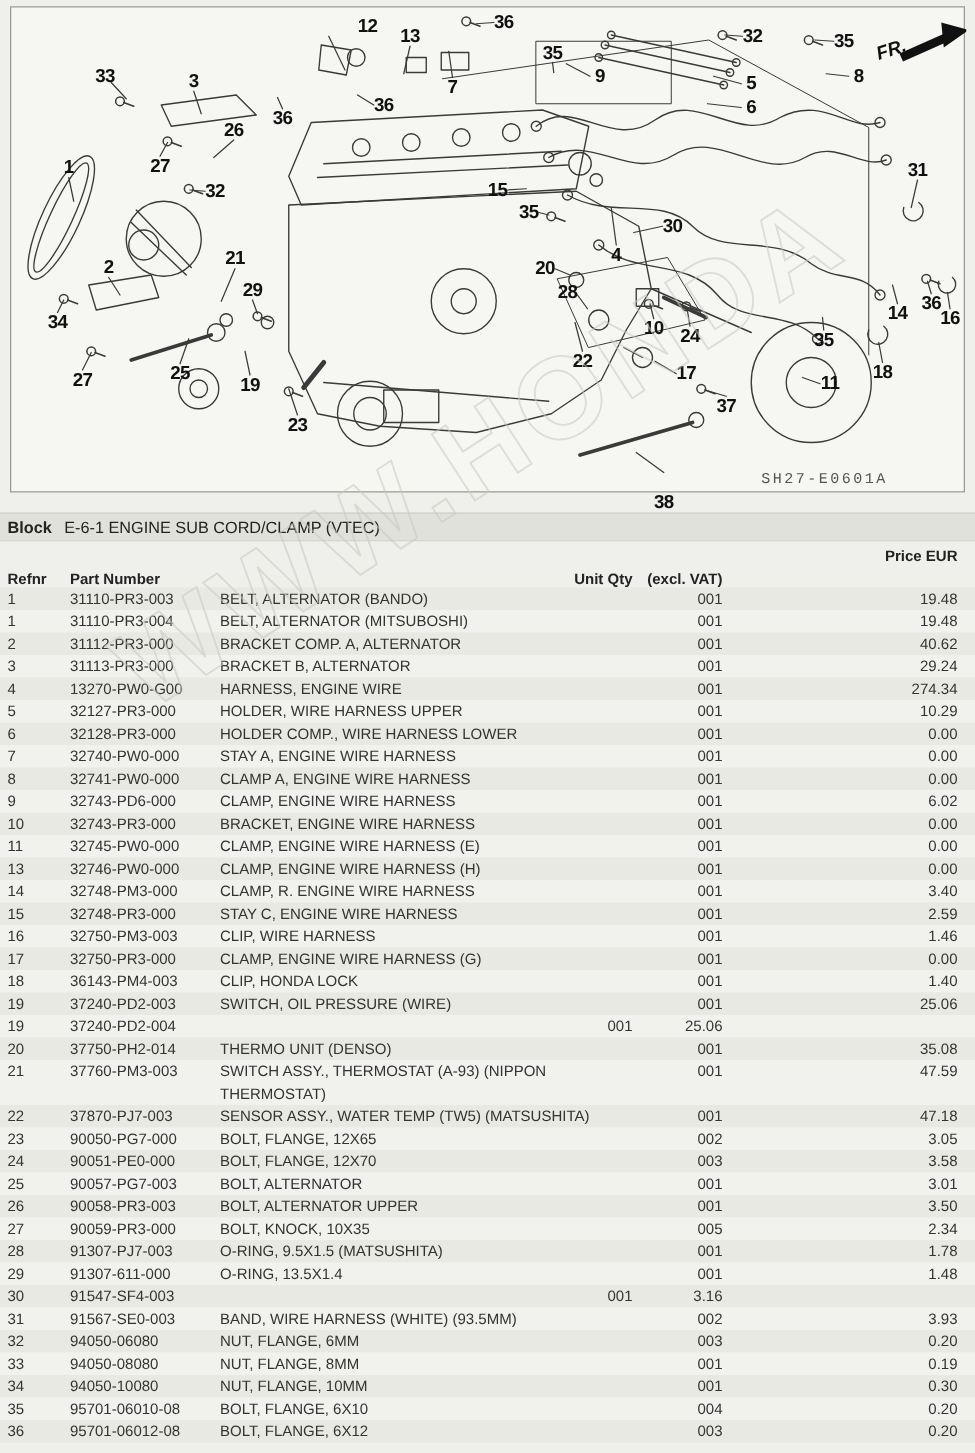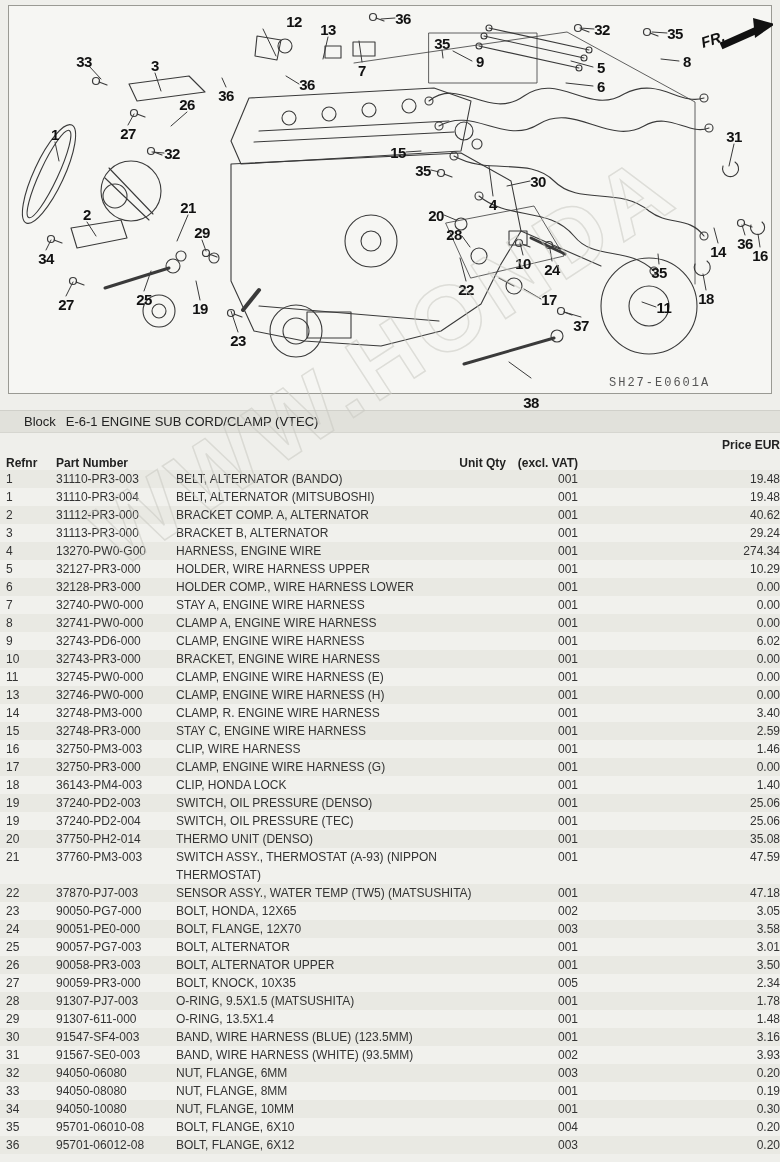--- a/index.html
+++ b/index.html
@@ -15,25 +15,25 @@
   .diagram-code { position:absolute; left:600px; top:370px; font-family:"Liberation Mono", monospace;
                   font-size:12px; letter-spacing:2px; color:#555; }
 
   
   .wm { position:absolute; top:40px; left:0; width:780px; height:620px; pointer-events:none; z-index:6; }
 
   
   .block-band { position:absolute; top:410px; left:0; width:780px; height:23px;
                 background:#e1e1db; border-top:1px solid #d0d0ca; border-bottom:1px solid #d6d6d0;
                 line-height:21px; font-size:13px; padding-left:6px; }
-  .block-band .lbl { font-weight:normal; margin-right:10px;margin-left:18px; }
+  .block-band .lbl { font-weight:bold; margin-right:10px; }
 
   
   .grid-row { display:grid; grid-template-columns:50px 120px 330px 72px 1fr;
-              padding-left:6px; padding-right:0; font-size:12px; }
+              padding-left:6px; padding-right:14px; font-size:12px; }
   .grid-row > div { line-height:18px; }
   .thead { position:absolute; top:436px; left:0; width:780px; }
   .thead .grid-row { font-weight:bold; }
   .col-qty, .col-price { text-align:right; }
   .rows { position:absolute; top:470px; left:0; width:780px; }
   .row-even { background:#e9e9e3; }
   .row-odd  { background:#f1f1ed; }
   .rows .grid-row { min-height:18px; color:#333; }
 </style>
 </head>
@@ -357,28 +357,27 @@
     <div class="grid-row row-odd">
       <div>18</div>
       <div>36143-PM4-003</div>
       <div>CLIP, HONDA LOCK</div>
       <div class="col-qty">001</div>
       <div class="col-price">1.40</div>
     </div>
     <div class="grid-row row-even">
       <div>19</div>
       <div>37240-PD2-003</div>
-      <div>SWITCH, OIL PRESSURE (DENSO)</div>
+      <div>SWITCH, OIL PRESSURE (WIRE)</div>
       <div class="col-qty">001</div>
       <div class="col-price">25.06</div>
     </div>
     <div class="grid-row row-odd">
       <div>19</div>
       <div>37240-PD2-004</div>
-      <div>SWITCH, OIL PRESSURE (TEC)</div>
       <div class="col-qty">001</div>
       <div class="col-price">25.06</div>
     </div>
     <div class="grid-row row-even">
       <div>20</div>
       <div>37750-PH2-014</div>
       <div>THERMO UNIT (DENSO)</div>
       <div class="col-qty">001</div>
       <div class="col-price">35.08</div>
     </div>
@@ -392,21 +391,21 @@
     <div class="grid-row row-even">
       <div>22</div>
       <div>37870-PJ7-003</div>
       <div>SENSOR ASSY., WATER TEMP (TW5) (MATSUSHITA)</div>
       <div class="col-qty">001</div>
       <div class="col-price">47.18</div>
     </div>
     <div class="grid-row row-odd">
       <div>23</div>
       <div>90050-PG7-000</div>
-      <div>BOLT, HONDA, 12X65</div>
+      <div>BOLT, FLANGE, 12X65</div>
       <div class="col-qty">002</div>
       <div class="col-price">3.05</div>
     </div>
     <div class="grid-row row-even">
       <div>24</div>
       <div>90051-PE0-000</div>
       <div>BOLT, FLANGE, 12X70</div>
       <div class="col-qty">003</div>
       <div class="col-price">3.58</div>
     </div>
@@ -441,21 +440,20 @@
     <div class="grid-row row-odd">
       <div>29</div>
       <div>91307-611-000</div>
       <div>O-RING, 13.5X1.4</div>
       <div class="col-qty">001</div>
       <div class="col-price">1.48</div>
     </div>
     <div class="grid-row row-even">
       <div>30</div>
       <div>91547-SF4-003</div>
-      <div>BAND, WIRE HARNESS (BLUE) (123.5MM)</div>
       <div class="col-qty">001</div>
       <div class="col-price">3.16</div>
     </div>
     <div class="grid-row row-odd">
       <div>31</div>
       <div>91567-SE0-003</div>
       <div>BAND, WIRE HARNESS (WHITE) (93.5MM)</div>
       <div class="col-qty">002</div>
       <div class="col-price">3.93</div>
     </div>

